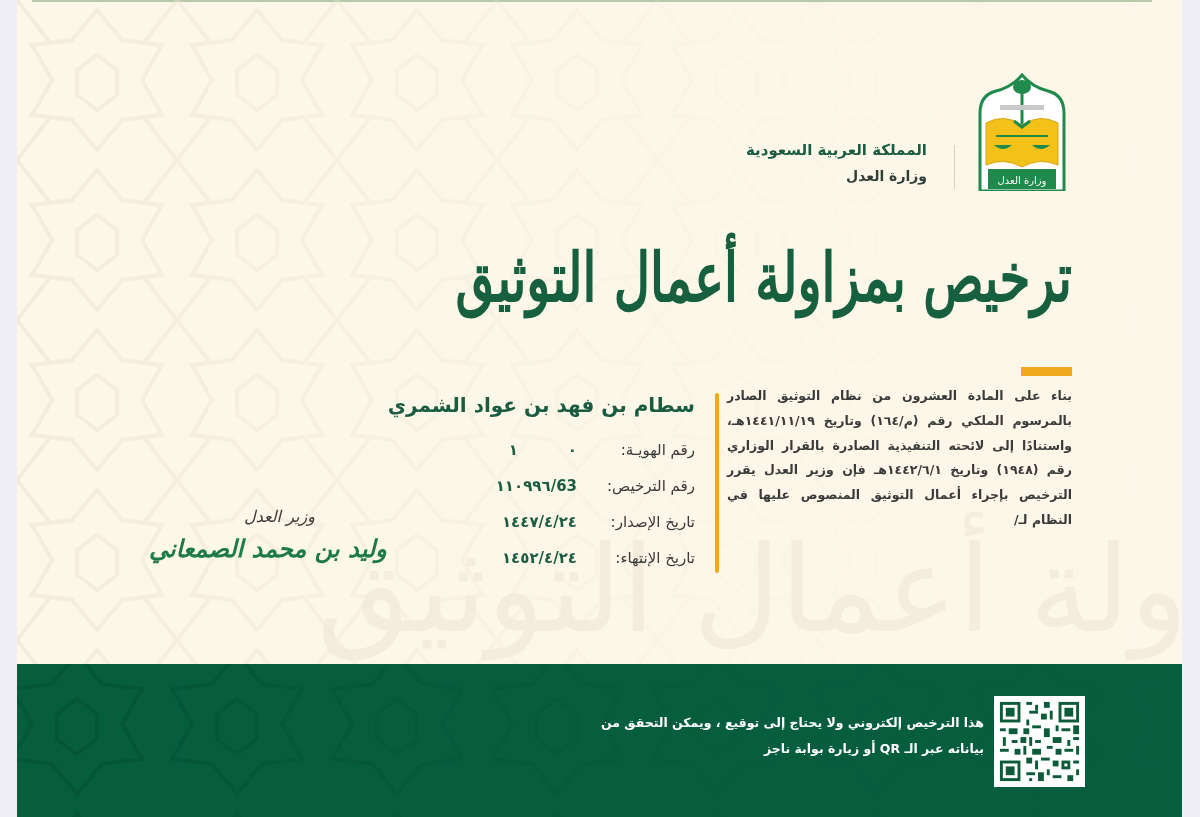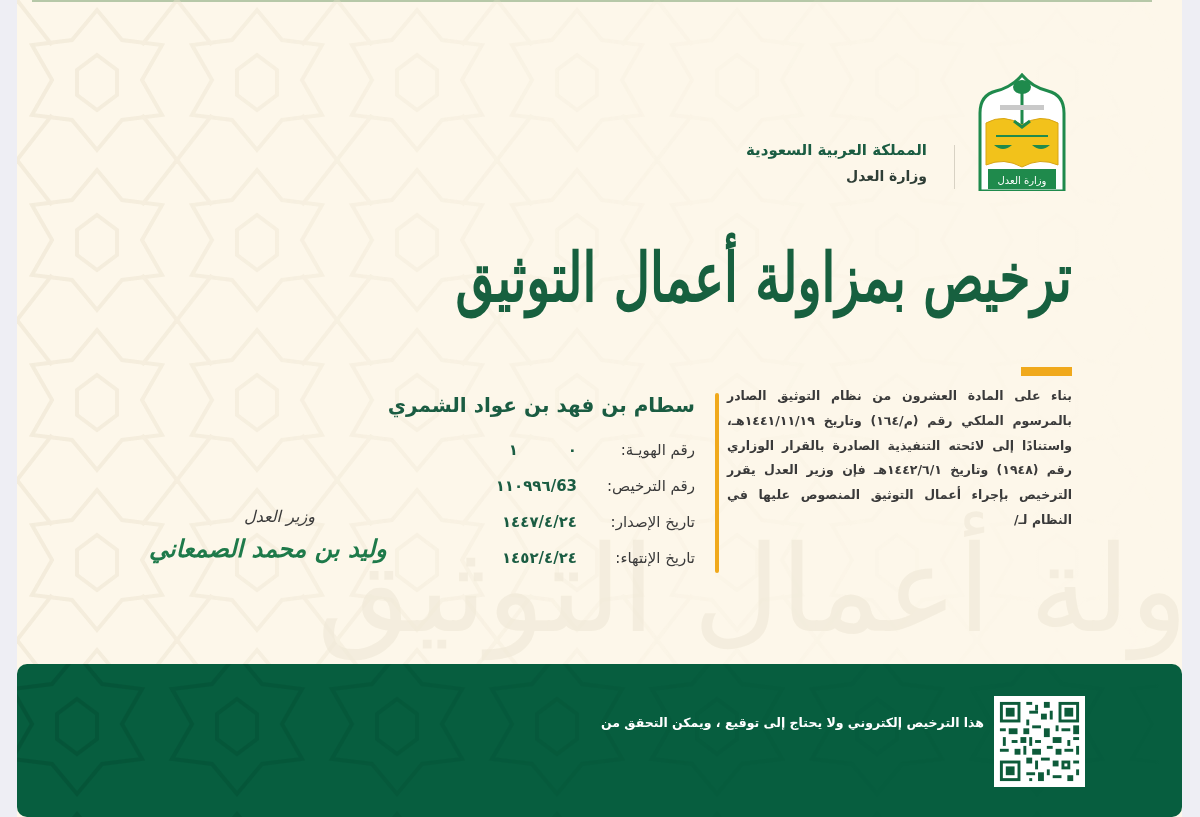--- a/index.html
+++ b/index.html
@@ -64,21 +64,21 @@
   .minister-title {
     position:absolute; left:195px; top:507px; font-family:"DejaVu Serif", serif; font-size:16px;
     color:#3a3a3a; direction:rtl; white-space:nowrap; font-style:italic;margin-left:32px;
   }
   .minister-name {
     position:absolute; left:132px; top:534px; font-family:"DejaVu Serif", serif; font-size:24px;
     font-weight:bold; color:#1e7a4a; direction:rtl; white-space:nowrap; font-style:italic;
   }
 
   
-  .footer { position:absolute; left:0; top:664px; width:100%; height:153px; background:#075e3f; overflow:hidden;border-radius:10px; }
+  .footer { position:absolute; left:0; top:664px; width:100%; height:153px; background:#075e3f; overflow:hidden; }
   .footer-pattern { position:absolute; left:0; top:0; width:100%; height:100%; opacity:0.35; }
   .footer-text {
     position:absolute; right:198px; top:46px; width:420px; direction:rtl; text-align:right;
     color:#ffffff; font-size:12.5px; font-weight:bold; line-height:26px;
   }
   .qr { position:absolute; left:977px; top:32px; width:91px; height:91px; background:#ffffff; padding:3px; box-sizing:border-box; }
 </style>
 </head>
 <body>
 
@@ -176,20 +176,21 @@
           <stop offset="1" stop-color="#fff" stop-opacity="0"></stop>
         </linearGradient>
         <mask id="fm2">
             <rect width="1165" height="153" fill="url(#fade2)"></rect>
           </mask>
       </defs>
       <rect width="1165" height="153" fill="url(#star2)" mask="url(#fm2)"></rect>
     </svg>
     <div class="footer-text">
       <div>هذا الترخيص إلكتروني ولا يحتاج إلى توقيع ، ويمكن التحقق من</div>
+      <div>بياناته عبر الـ QR أو زيارة بوابة ناجز</div>
     </div>
     <svg class="qr" viewBox="0 0 29 29">
       <rect width="29" height="29" fill="#fff"></rect>
       <g fill="#0d5b3a">
         <rect x="1" y="1" width="7" height="7"></rect>
           <rect x="2" y="2" width="5" height="5" fill="#fff"></rect>
           <rect x="3" y="3" width="3" height="3"></rect>
         <rect x="21" y="1" width="7" height="7"></rect>
           <rect x="22" y="2" width="5" height="5" fill="#fff"></rect>
           <rect x="23" y="3" width="3" height="3"></rect>

